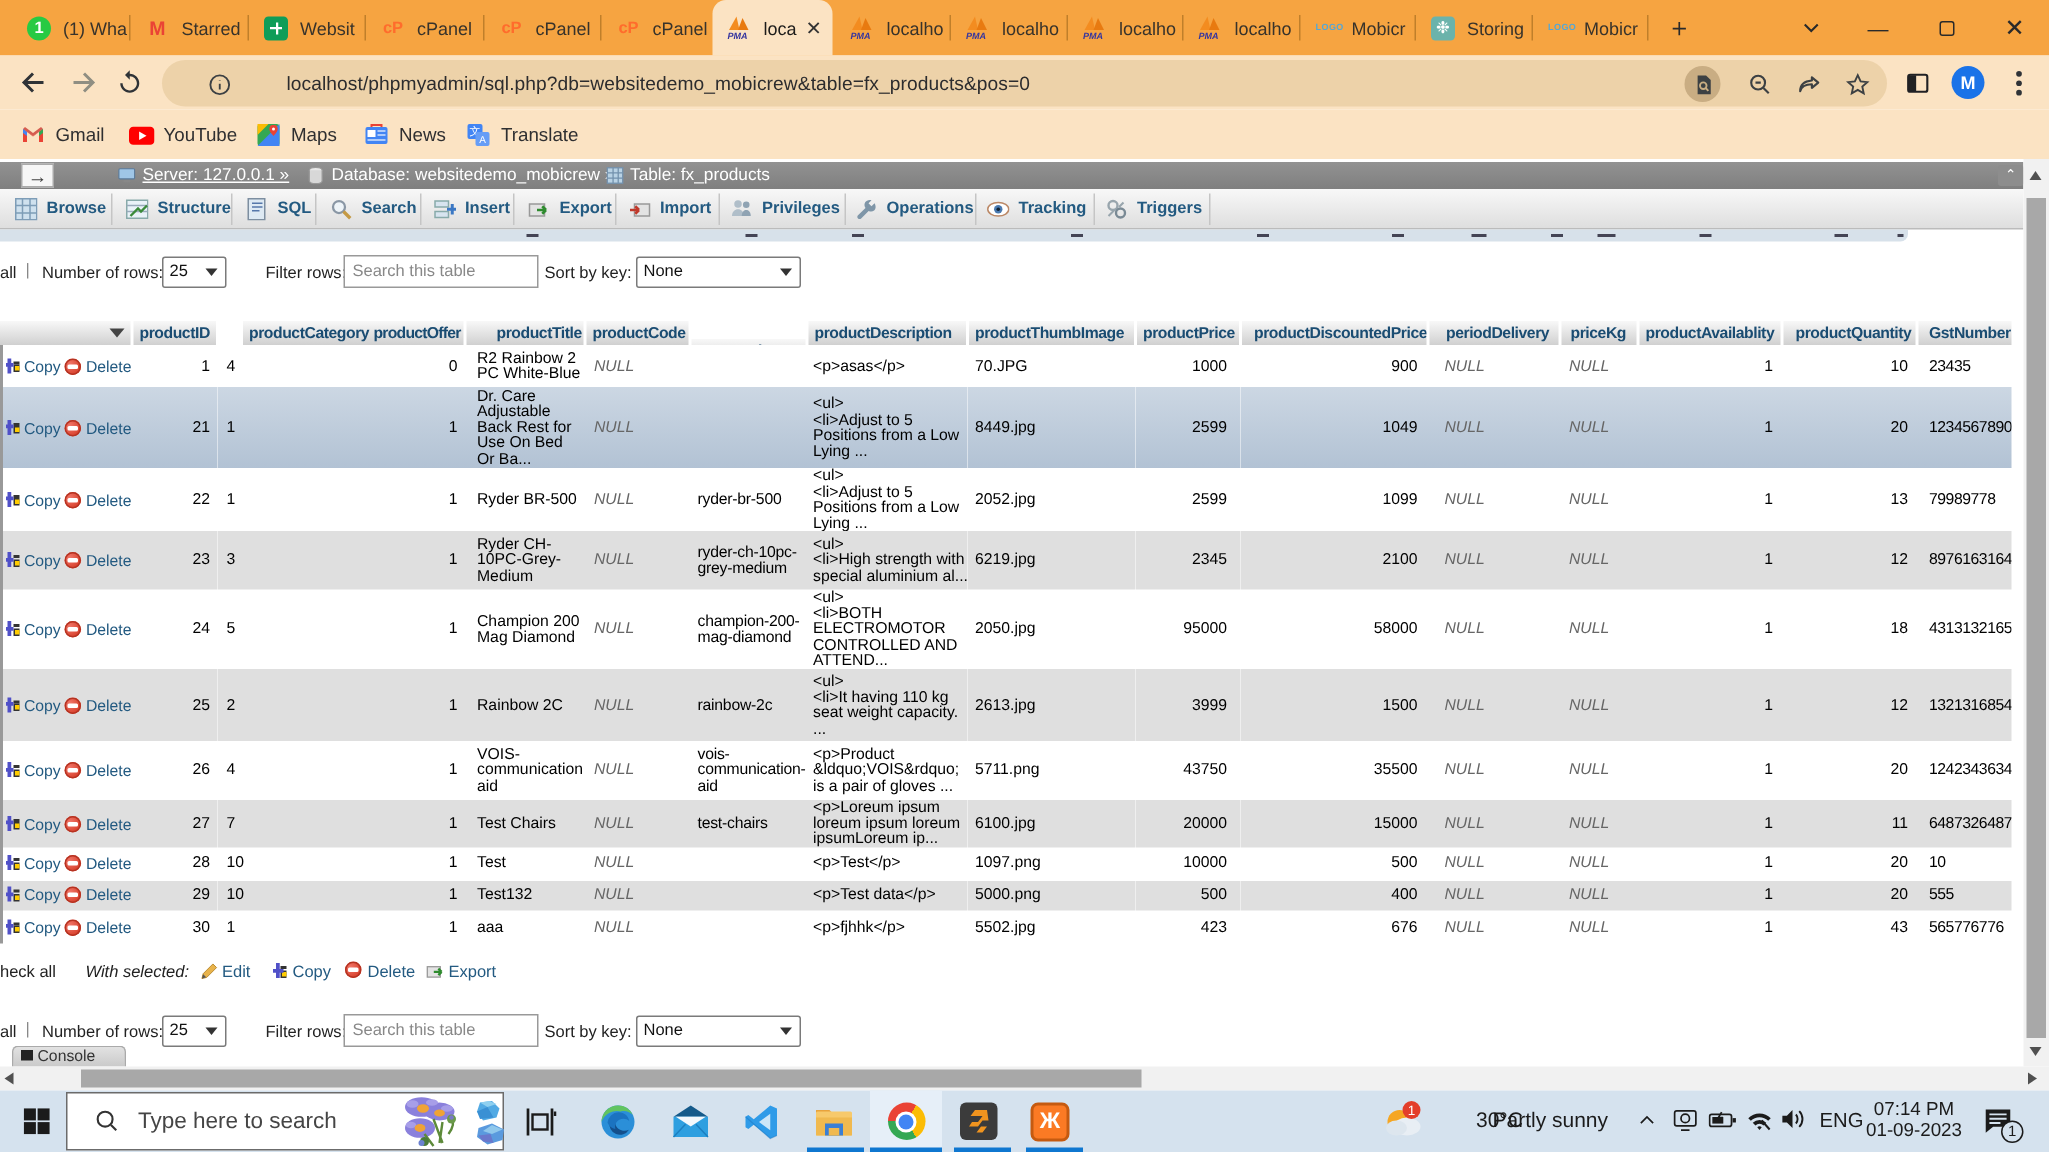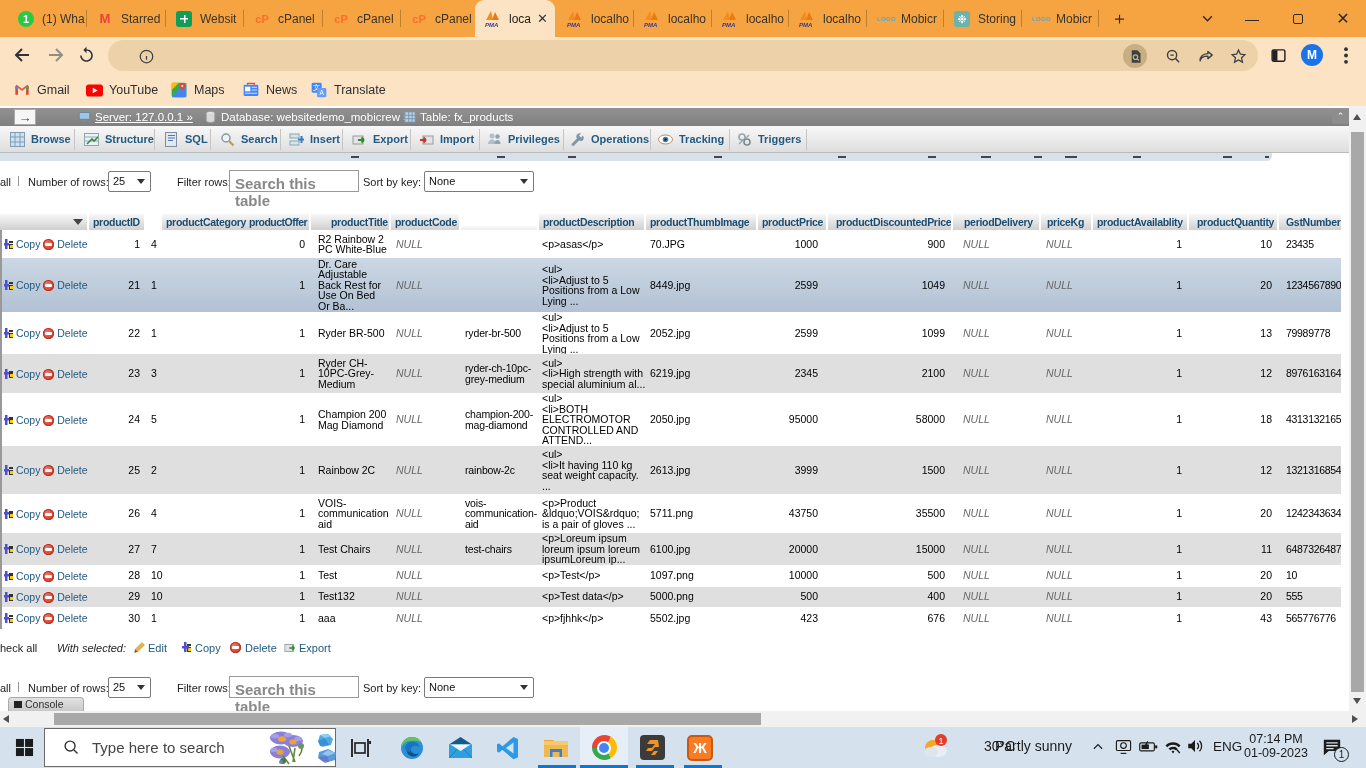--- a/index.html
+++ b/index.html
@@ -50,21 +50,21 @@
 #menubar { position:absolute; left:0; top:20px; width:1349px; height:27px; background:linear-gradient(#f8f8f8,#dedede); border-bottom:1px solid #bbb; }
 .mtab { position:absolute; top:0; height:26px; display:flex; align-items:center; font-size:11px; font-weight:bold; color:#235a81; }
 .mtab .mi { width:15px; height:15px; margin-right:6px; position:relative; }
 .msep { position:absolute; top:3px; width:1px; height:21px; background:#c5c5c5; }
 #band { position:absolute; left:0; top:47px; width:1272px; height:8px; background:#d7e1ea; border-radius:0 0 5px 0; }
 #band i { position:absolute; top:3px; height:2px; background:#445; }
 
 .ctlrow { position:absolute; left:0; width:1349px; height:24px; font-size:11px; color:#222; }
 .sel { position:absolute; background:#fff; border:1px solid #7a7a7a; border-radius:2px; height:21px; font-size:11px; color:#111; padding:3px 4px; }
 .sel .ar { position:absolute; right:5px; top:7px; width:0; height:0; border-left:4px solid transparent; border-right:4px solid transparent; border-top:5px solid #333; }
-.inp { position:absolute; background:#fff; border:1px solid #999; height:22px; font-size:15px; color:#888; padding:4px 5px;font-weight:bold; }
+.inp { position:absolute; background:#fff; border:1px solid #999; height:22px; font-size:11px; color:#888; padding:4px 5px; }
 
 
 #dtable { position:absolute; left:0; top:124px; width:1341px; border-collapse:collapse; table-layout:fixed; font-size:10.5px; line-height:10.5px; color:#000; }
 #dtable td { vertical-align:middle; padding:0 4px; overflow:hidden; white-space:nowrap; }
 #dtable td:nth-child(2) { padding-right:5px; }
 #dtable td:nth-child(3) { padding-left:6px; }
 #dtable td:nth-child(4) { padding-right:5px; }
 #dtable td:nth-child(5) { padding-left:8px; }
 #dtable td:nth-child(6) { padding-left:6px; }
 #dtable td:nth-child(7) { padding-left:5px; letter-spacing:-0.15px; }
@@ -204,20 +204,21 @@
           <path d="M12 4V1L8 5l4 4V6c3.3 0 6 2.7 6 6s-2.7 6-6 6-6-2.7-6-6H4c0 4.4 3.6 8 8 8s8-3.6 8-8-3.6-8-8-8z" fill="#2f3337"></path>
         </svg>
   </div>
   <div id="omnibox">
     <div class="pillic" style="left:26px;">
           <svg width="15" height="15" viewBox="0 0 24 24" fill="none" stroke="#3c4043" stroke-width="2">
             <circle cx="12" cy="12" r="10"></circle>
             <path d="M12 11v6M12 7.5v.5"></path>
           </svg>
         </div>
+    <div id="urltext">localhost/phpmyadmin/sql.php?db=websitedemo_mobicrew&amp;table=fx_products&amp;pos=0</div>
     <div class="pillic" style="left:1015px;background:#c9ad83;border-radius:50%;">
           <svg width="15" height="15" viewBox="0 0 24 24" fill="none" stroke="#3c4043" stroke-width="2">
             <path d="M6 2h9l5 5v15H6z" fill="#3c4043" stroke="none"></path>
             <circle cx="12" cy="13" r="3.5" stroke="#c9ad83"></circle>
             <path d="M14.5 15.5l3 3" stroke="#c9ad83"></path>
           </svg>
         </div>
     <div class="pillic" style="left:1053px;">
           <svg width="17" height="17" viewBox="0 0 24 24" fill="none" stroke="#3c4043" stroke-width="2">
             <circle cx="10" cy="10" r="6.5"></circle>

